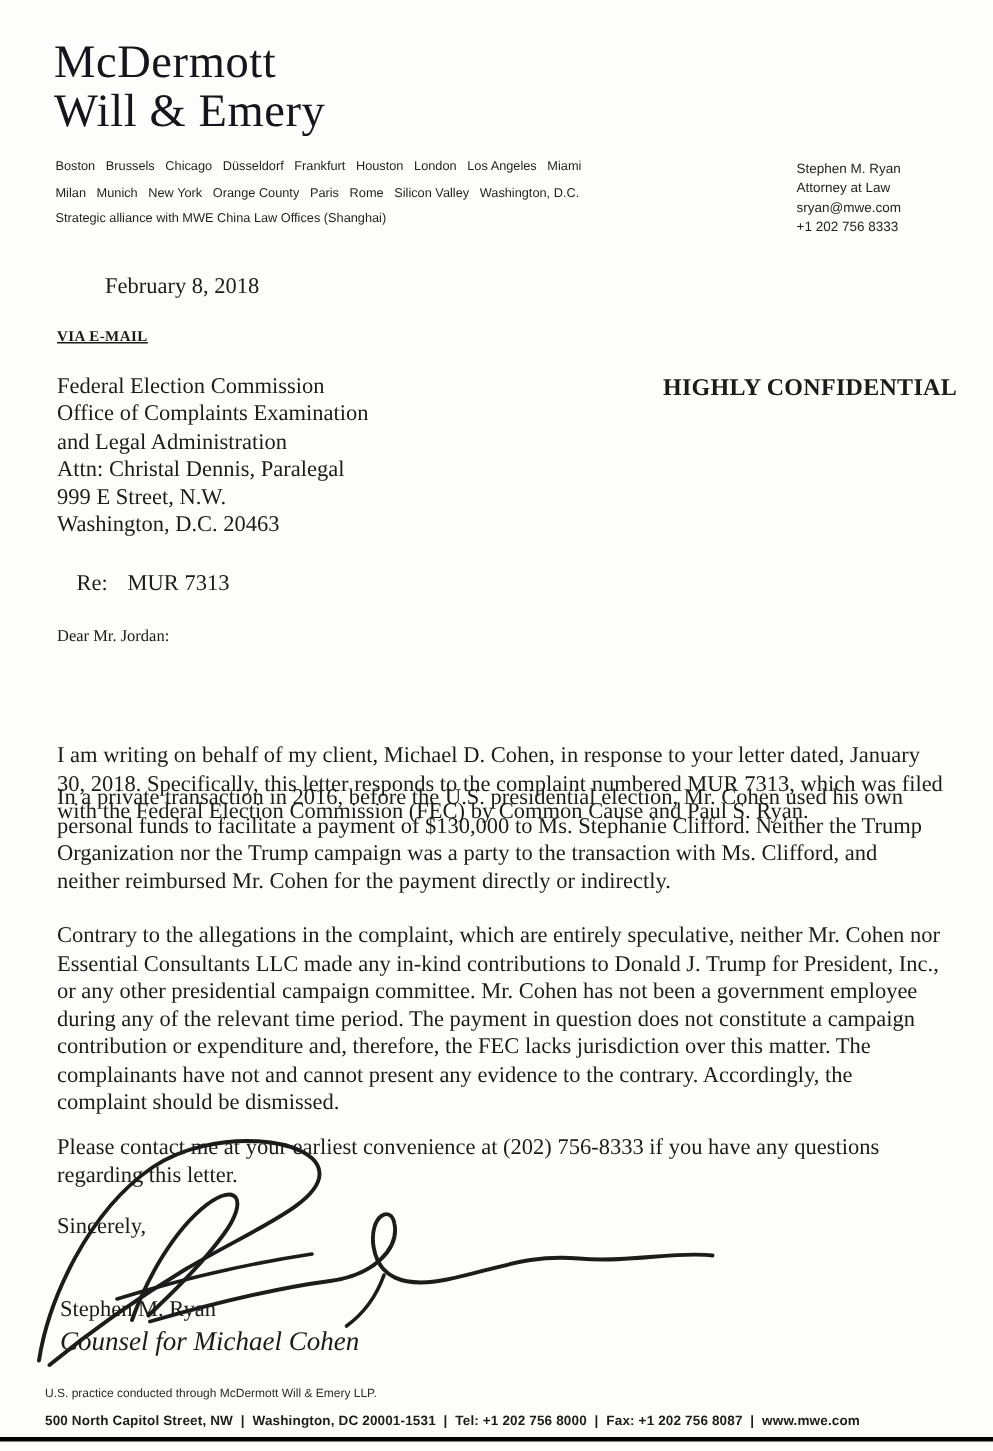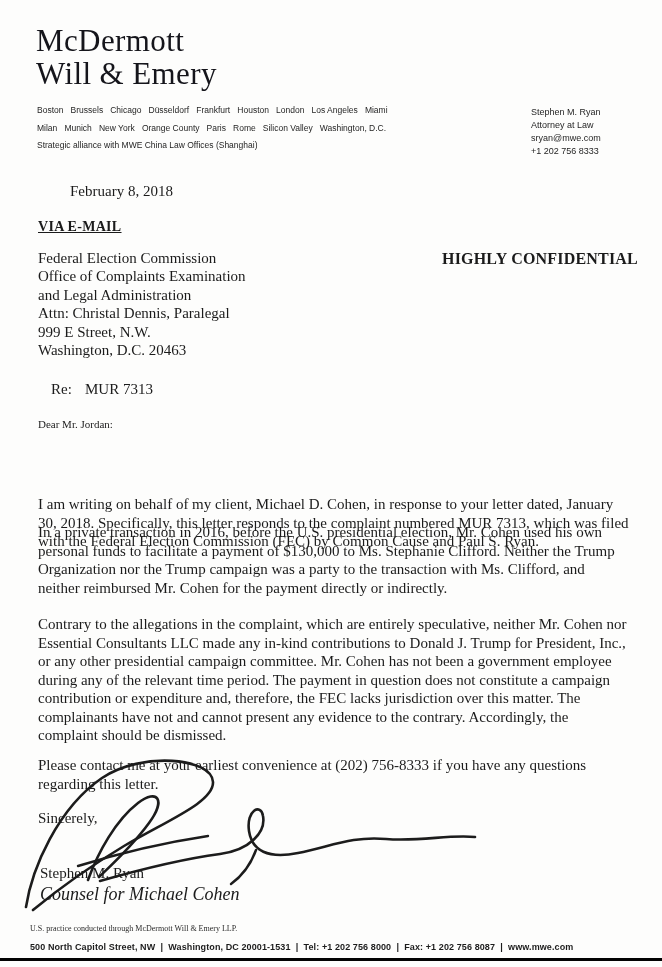--- a/index.html
+++ b/index.html
@@ -34,21 +34,21 @@
     position: absolute;
     left: 531px; top: 106px;
     font-family: "Liberation Sans", sans-serif;
     font-size: 9px;
     line-height: 13px;
     color: #1f1f1f;
   }
   .date { position: absolute; left: 38px; top: 183px; font-size: 15px; margin-left: 32px; }
   .via {
     position: absolute; left: 38px; top: 219px;
-    font-size: 14px; font-weight: bold;
+    font-size: 10px; font-weight: bold;
     text-decoration: underline;
     letter-spacing: 0.3px;
   }
   .recipient { position: absolute; left: 38px; top: 249px; font-size: 15px; }
   .recipient div { line-height: 18.4px; }
   .stamp {
     position: absolute; right: 24px; top: 250px;
     font-size: 16px; font-weight: bold; letter-spacing: 0.2px;
   }
   .re-line { position: absolute; left: 38px; top: 381px; font-size: 15px; }
@@ -61,21 +61,21 @@
   .p0 { top: 451px; margin-top: 44px; }
   .p1 { top: 523px; }
   .p2 { top: 615px; }
   .p3 { top: 756px; }
   .closing { position: absolute; left: 38px; top: 810px; font-size: 15px; }
   .signer-name { position: absolute; left: 40px; top: 865px; font-size: 15px; }
   .signer-role { position: absolute; left: 40px; top: 884px; font-size: 18px; font-style: italic; }
   .signature-svg { position: absolute; left: 10px; top: 750px; }
   .footer-note {
     position: absolute; left: 30px; top: 924px;
-    font-family: Liberation Serif, serif;
+    font-family: Liberation Sans, sans-serif;
     font-size: 8px; color: #2a2a2a;
   }
   .footer-address {
     position: absolute; left: 30px; top: 942px;
     font-family: "Liberation Sans", sans-serif;
     font-size: 9px; font-weight: bold; color: #1c1c1c;
     white-space: pre; letter-spacing: 0.1px;
   }
   .bottom-rule { position: absolute; left: 0; top: 958px; width: 662px; height: 3px; background: #020202; }
 </style>

